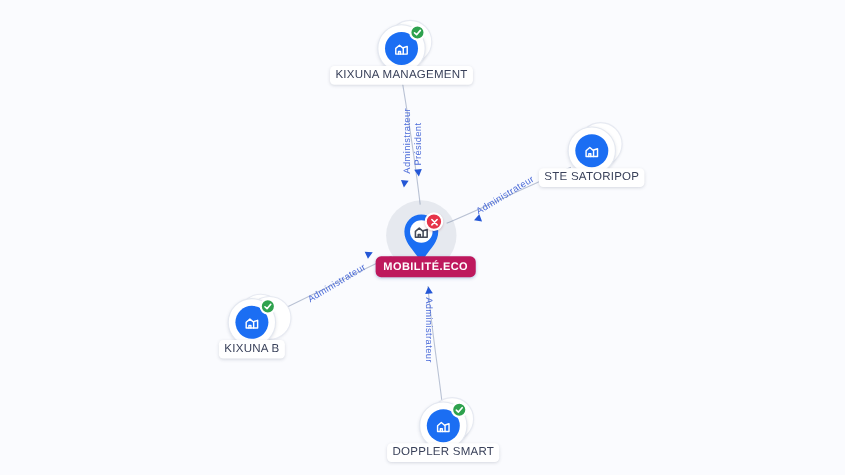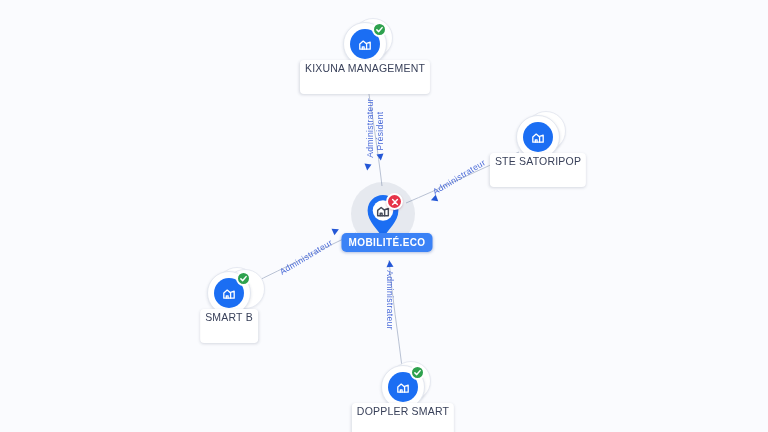--- a/index.html
+++ b/index.html
@@ -41,27 +41,27 @@
   }
   .badge {
     position:absolute; width:15px; height:15px; border-radius:50%;
     border:2px solid #ffffff; display:flex; align-items:center; justify-content:center;
   }
   .badge.verified { background:#2fa24e; top:-1px; right:-1px; }
   .badge.alert { background:#e63449; box-shadow:0 1px 2px rgba(120,20,40,.25); width:17px; height:17px; }
   .node-label {
     position:absolute; top:16px; left:0; transform:translateX(-50%);
     white-space:nowrap; background:#ffffff; color:#39415a;
-    font-size:10.5px; letter-spacing:.2px; padding:2px 5px 20px;
+    font-size:10.5px; letter-spacing:.2px; padding:2px 5px 3px;
     border-radius:4px; box-shadow:0 1px 3px rgba(50,60,90,.18);
   }
   .center-node { position:absolute; z-index:5; width:0; height:0; }
   .center-label {
     position:absolute; top:21px; left:4px; transform:translateX(-50%);
-    white-space:nowrap; background:#3b82f6; color:#ffffff;
+    white-space:nowrap; background:#be185d; color:#ffffff;
     font-size:10px; font-weight:700; letter-spacing:.4px;
     padding:4px 7px; border-radius:5px;
     box-shadow:0 1px 3px rgba(20,60,150,.3);
   }
 </style>
 </head>
 <body>
 
 <div class="canvas">
 
@@ -134,21 +134,21 @@
             <path d="M5.3 13.2 V10.8 H7.1 V13.2"></path>
           </g>
         </svg>
       </div>
       <span class="badge verified">
         <svg width="9" height="9" viewBox="0 0 12 12">
           <polyline points="2.5,6.5 5,8.8 9.5,3.5" fill="none" stroke="#ffffff" stroke-width="2" stroke-linecap="round" stroke-linejoin="round"></polyline>
         </svg>
       </span>
     </div>
-    <div class="node-label">SMART B</div>
+    <div class="node-label">KIXUNA B</div>
   </div>
 
   <div class="node" style="left:403px; top:387px;">
     <div class="stack-circle" style="left:-12px; top:-26px;"></div>
     <div class="node-circle">
       <div class="node-inner">
         <svg width="16" height="16" viewBox="0 0 16 16">
           <g fill="none" stroke="#ffffff" stroke-width="1.3" stroke-linejoin="round" stroke-linecap="round">
             <path d="M2.8 13.2 V8 L6.2 5.1 L9.6 8 V13.2 Z"></path>
             <path d="M9.6 13.2 H13.2 V6.2 L9.6 7.4"></path>

